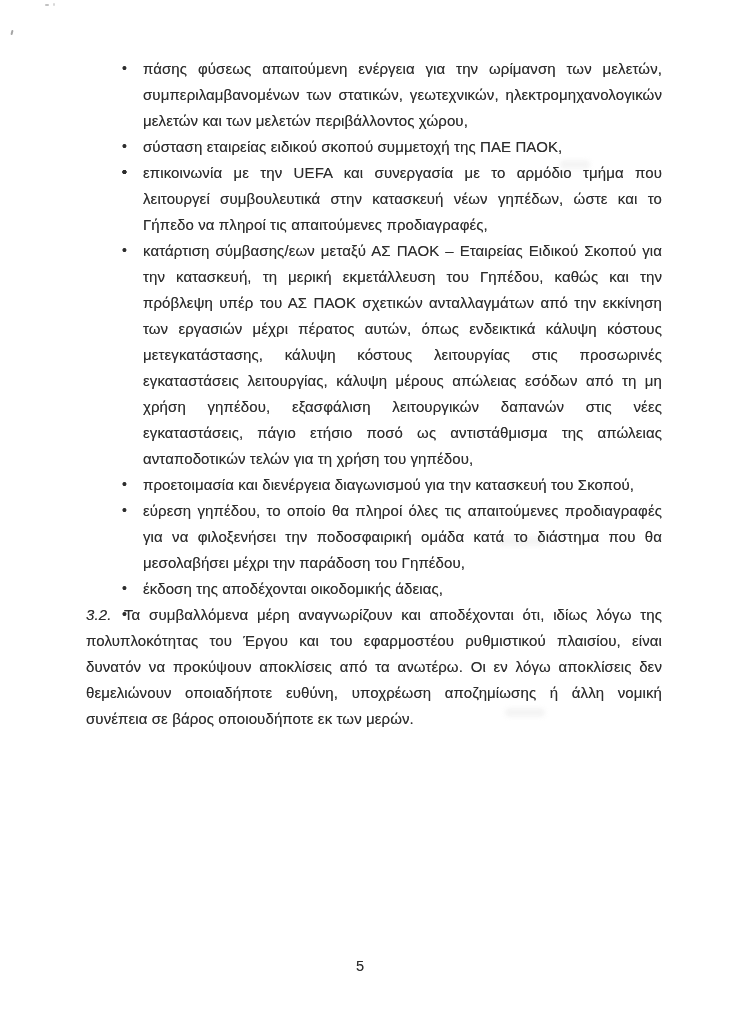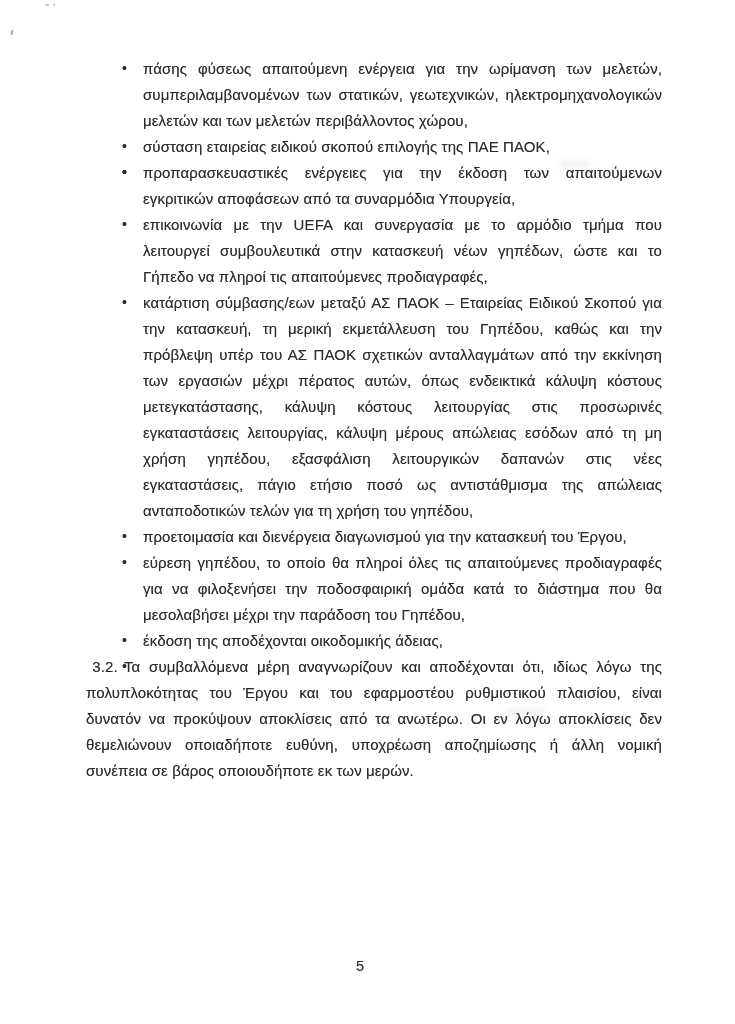--- a/index.html
+++ b/index.html
@@ -36,21 +36,22 @@
     left: 36px;
     top: -1px;
     font-size: 14px;
   }
   .para {
     margin: 0;
   }
   .para-num {
     display: inline-block;
     width: 38px;
-    text-align: center;
+    text-align: left;
+    font-style: italic;
   }
   .page-number {
     position: absolute;
     left: 340px;
     top: 958px;
     width: 40px;
     text-align: center;
     font-size: 14.5px;
     text-shadow: 0 0 0.5px rgba(45,45,45,0.5);
   }
@@ -91,45 +92,44 @@
 
     <div class="bullet-list">
 
       <div class="bullet-item">
         <span class="bullet-marker">•</span>
         <span>πάσης φύσεως απαιτούμενη ενέργεια για την ωρίμανση των μελετών, συμπεριλαμβανομένων των στατικών, γεωτεχνικών, ηλεκτρομηχανολογικών μελετών και των μελετών περιβάλλοντος χώρου,</span>
       </div>
 
       <div class="bullet-item">
         <span class="bullet-marker">•</span>
-        <span>σύσταση εταιρείας ειδικού σκοπού επιλογής της ΠΑΕ ΠΑΟΚ,</span>
+        <span>σύσταση εταιρείας ειδικού σκοπού συμμετοχή της ΠΑΕ ΠΑΟΚ,</span>
       </div>
 
       <div class="bullet-item">
         <span class="bullet-marker">•</span>
       </div>
 
       <div class="bullet-item">
         <span class="bullet-marker">•</span>
-        <span>προπαρασκευαστικές ενέργειες για την έκδοση των απαιτούμενων εγκριτικών αποφάσεων από τα συναρμόδια Υπουργεία,</span>
       </div>
 
       <div class="bullet-item">
         <span class="bullet-marker">•</span>
         <span>επικοινωνία με την UEFA και συνεργασία με το αρμόδιο τμήμα που λειτουργεί συμβουλευτικά στην κατασκευή νέων γηπέδων, ώστε και το Γήπεδο να πληροί τις απαιτούμενες προδιαγραφές,</span>
       </div>
 
       <div class="bullet-item">
         <span class="bullet-marker">•</span>
         <span>κατάρτιση σύμβασης/εων μεταξύ ΑΣ ΠΑΟΚ – Εταιρείας Ειδικού Σκοπού για την κατασκευή, τη μερική εκμετάλλευση του Γηπέδου, καθώς και την πρόβλεψη υπέρ του ΑΣ ΠΑΟΚ σχετικών ανταλλαγμάτων από την εκκίνηση των εργασιών μέχρι πέρατος αυτών, όπως ενδεικτικά κάλυψη κόστους μετεγκατάστασης, κάλυψη κόστους λειτουργίας στις προσωρινές εγκαταστάσεις λειτουργίας, κάλυψη μέρους απώλειας εσόδων από τη μη χρήση γηπέδου, εξασφάλιση λειτουργικών δαπανών στις νέες εγκαταστάσεις, πάγιο ετήσιο ποσό ως αντιστάθμισμα της απώλειας ανταποδοτικών τελών για τη χρήση του γηπέδου,</span>
       </div>
 
       <div class="bullet-item">
         <span class="bullet-marker">•</span>
-        <span>προετοιμασία και διενέργεια διαγωνισμού για την κατασκευή του Έργου,</span>
+        <span>προετοιμασία και διενέργεια διαγωνισμού για την κατασκευή του Σκοπού,</span>
       </div>
 
       <div class="bullet-item">
         <span class="bullet-marker">•</span>
         <span>εύρεση γηπέδου, το οποίο θα πληροί όλες τις απαιτούμενες προδιαγραφές για να φιλοξενήσει την ποδοσφαιρική ομάδα κατά το διάστημα που θα μεσολαβήσει μέχρι την παράδοση του Γηπέδου,</span>
       </div>
 
       <div class="bullet-item">
         <span class="bullet-marker">•</span>
         <span>έκδοση της αποδέχονται οικοδομικής άδειας,</span>

